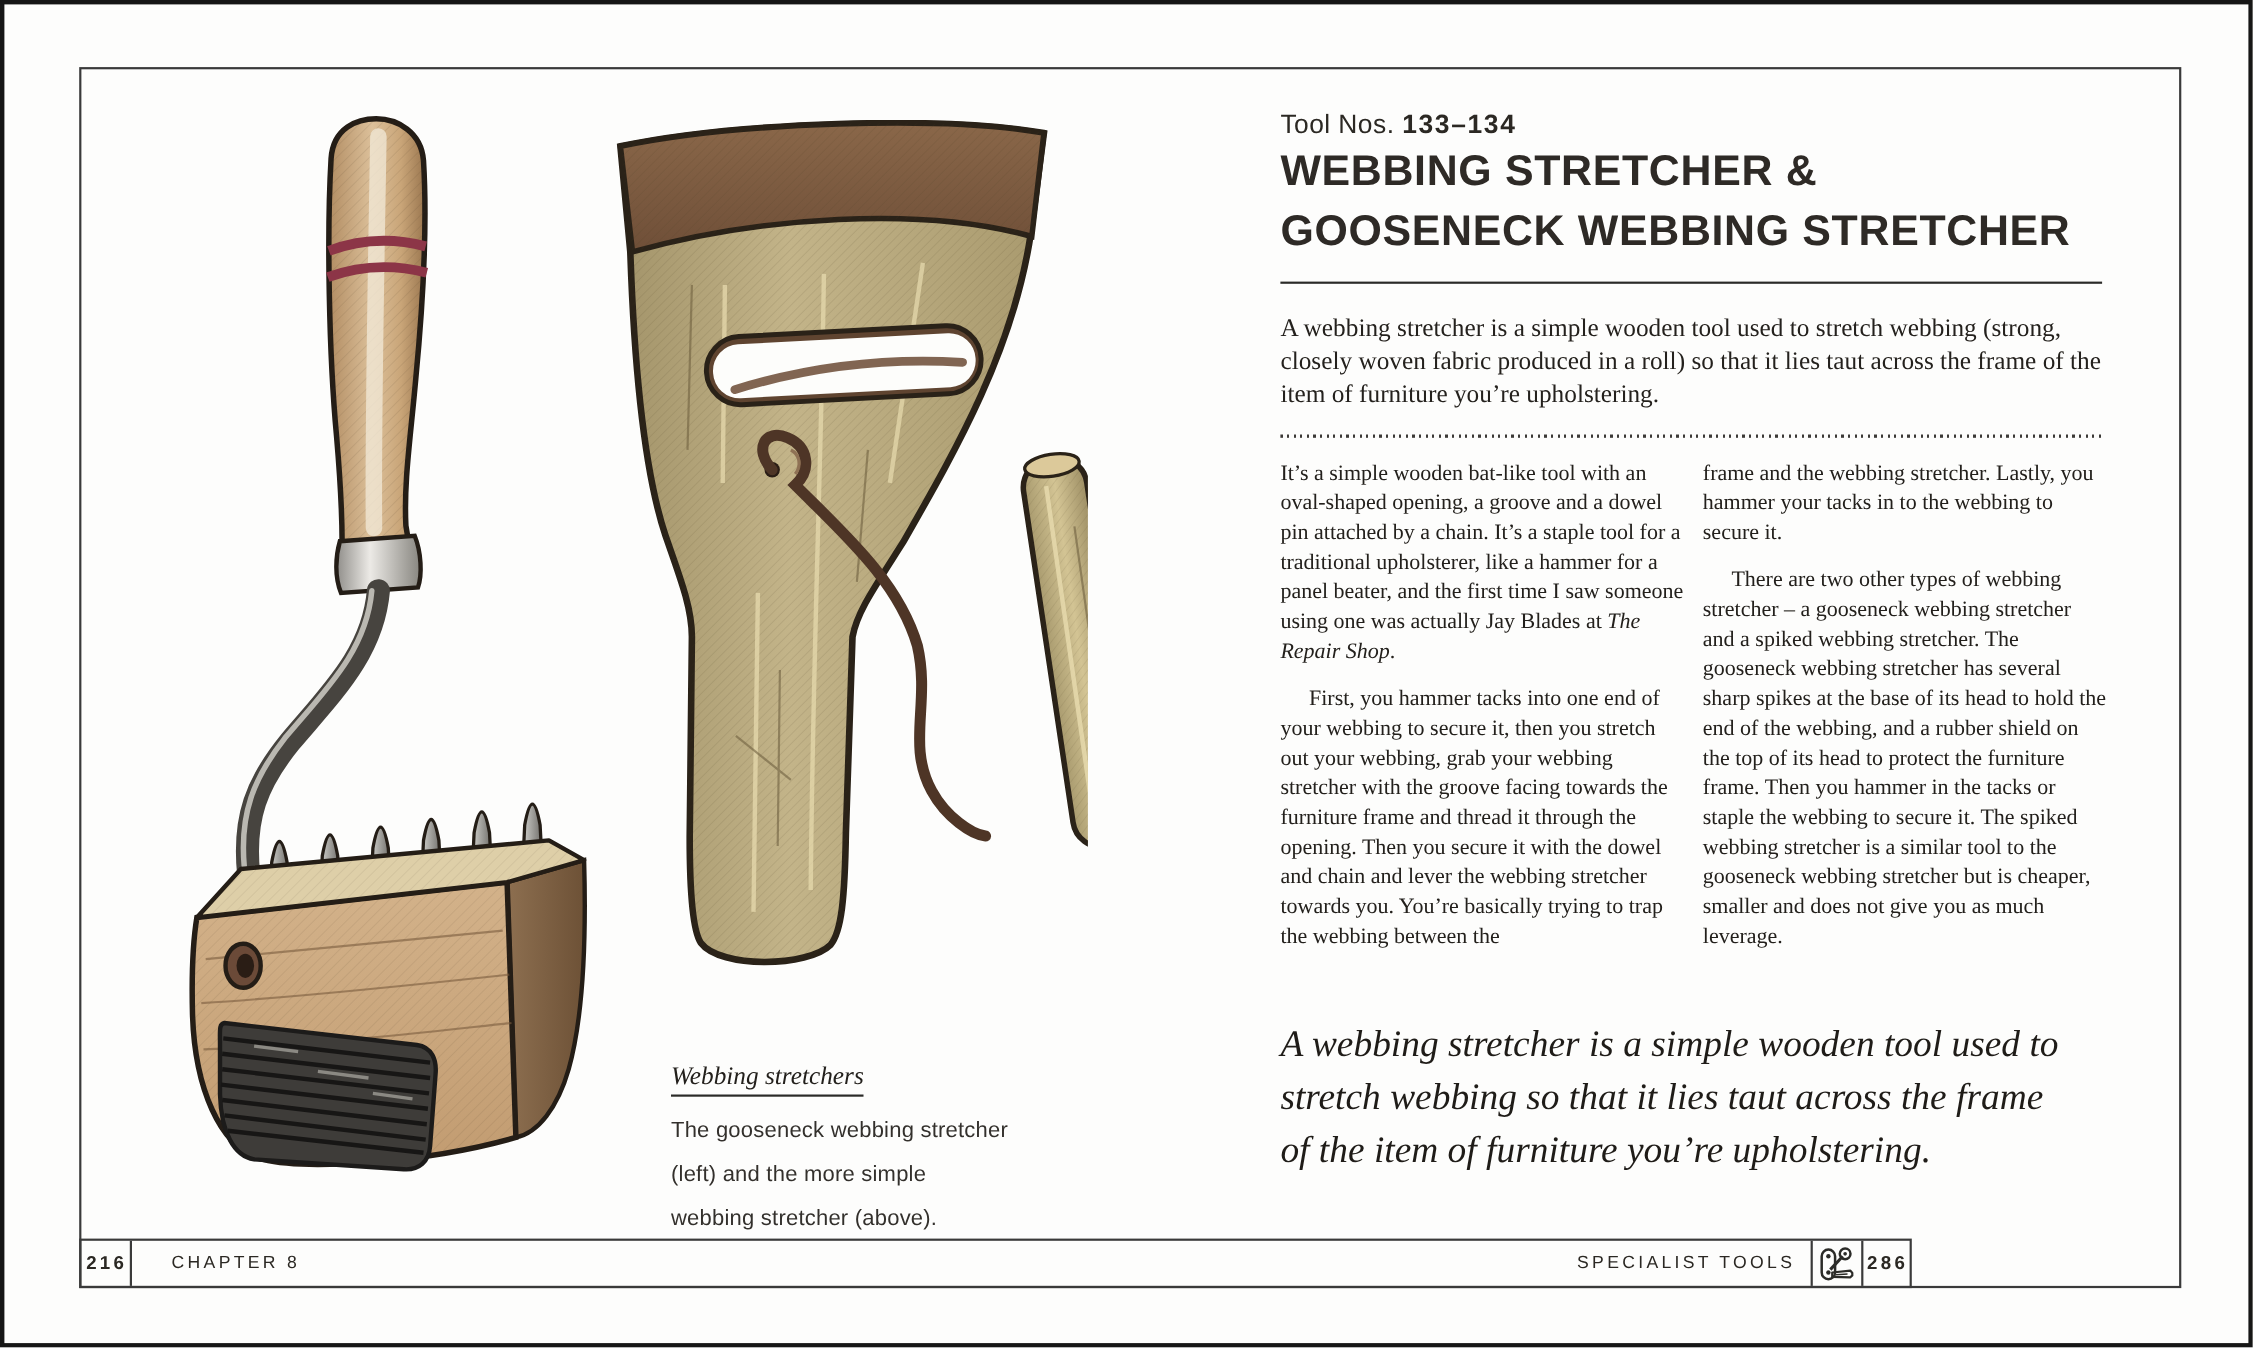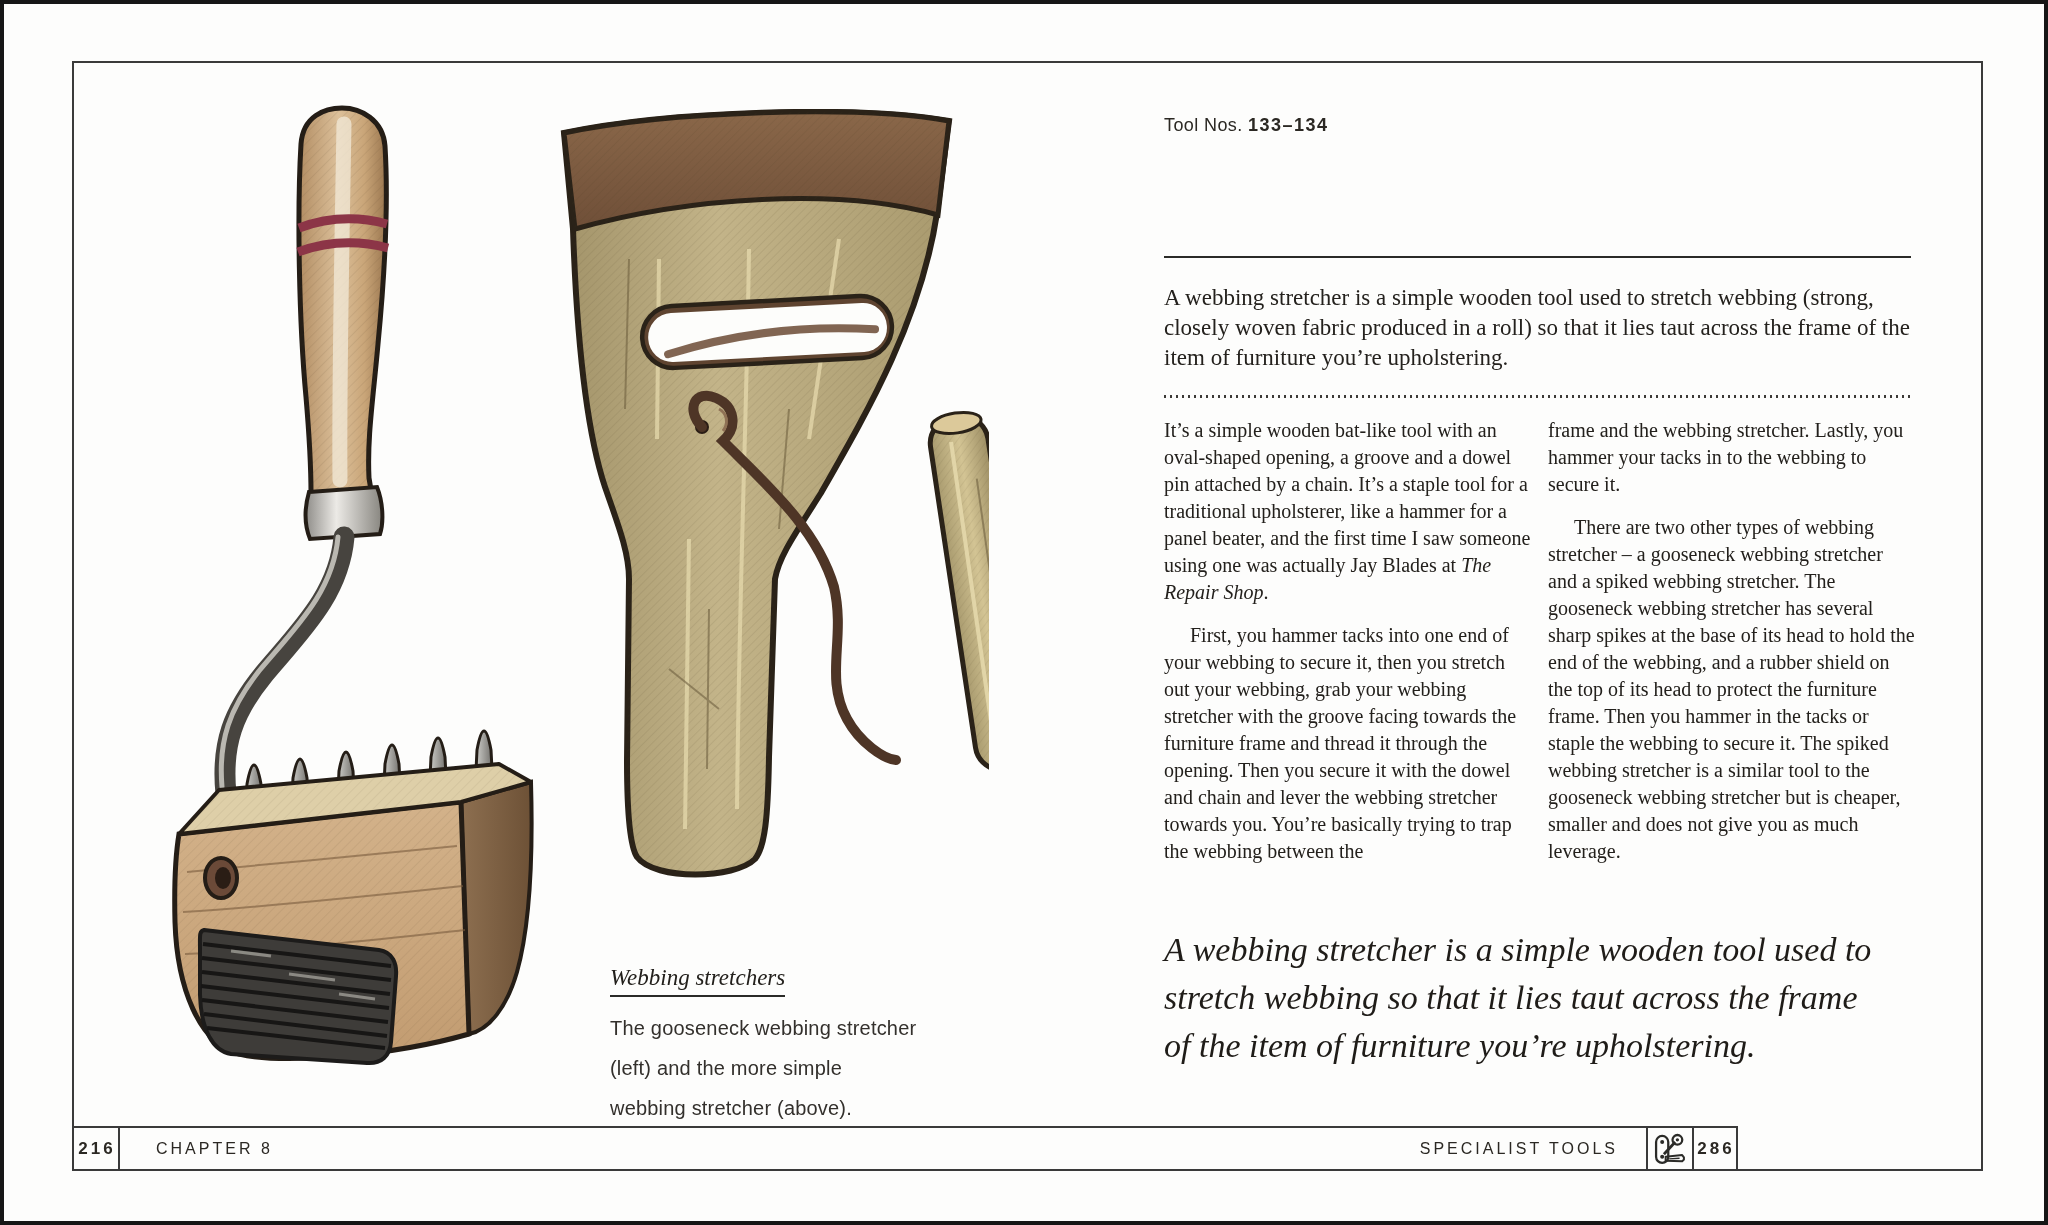--- a/index.html
+++ b/index.html
@@ -18,26 +18,26 @@
   #footer{
     left:68px;top:1122px;width:1666px;height:45px;box-sizing:border-box;
     border:2px solid #3a3a3a;border-top:2px solid #3a3a3a;
     display:flex;align-items:stretch;
   }
   #footer .cell{display:flex;align-items:center;justify-content:center;box-sizing:border-box;}
   .pagenum{font-weight:700;font-size:17px;letter-spacing:3px;padding-left:2px;}
   #footer-left-num{width:46px;border-right:2px solid #3a3a3a;}
   #footer-chapter{display:flex;align-items:center;padding-left:36px;font-size:16px;letter-spacing:3px;}
   #footer-spacer{flex:1;}
-  #footer-section{display:flex;align-items:center;padding-right:28px;font-size:16px;letter-spacing:3px;}
+  #footer-section{display:flex;align-items:center;padding-right:14px;font-size:16px;letter-spacing:3px;}
   #footer-icon-cell{width:46px;border-left:2px solid #3a3a3a;}
   #footer-right-num{width:44px;border-left:2px solid #3a3a3a;}
 
   
-  #tool-nos{left:1160px;top:96px;font-size:18px;letter-spacing:0.4px;margin-top:15px;}
+  #tool-nos{left:1160px;top:96px;font-size:24px;letter-spacing:0.4px;}
   #tool-nos b{font-weight:700;letter-spacing:1.5px;}
   #title{left:1160px;top:124px;width:800px;font-size:39px;font-weight:700;
          line-height:55px;letter-spacing:0.6px;color:#2e2a26;white-space:nowrap;}
   #title-rule{left:1160px;top:252px;width:747px;border-top:2px solid #2b2b28;}
   #intro{left:1160px;top:279px;width:768px;font-family:"Liberation Serif", serif;
          font-size:23px;line-height:30px;color:#24211d;}
   #dotted-divider{left:1160px;top:391px;width:748px;height:3px;
     background:repeating-linear-gradient(90deg,#3c3a37 0 2px,transparent 2px 6px);}
   #columns{left:1160px;top:413px;width:752px;display:flex;gap:16px;
            font-family:"Liberation Serif", serif;font-size:20px;line-height:27px;color:#23201c;justify-content:space-between;}
@@ -213,20 +213,24 @@
   <div class="abs" id="caption">
     <div id="caption-title">Webbing stretchers</div>
     <div id="caption-body">The gooseneck webbing stretcher (left) and the more simple webbing stretcher (above).</div>
   </div>
 
   <div class="abs" id="tool-nos">
     <span>Tool Nos.</span>
     <b>133–134</b>
   </div>
 
+  <div class="abs" id="title">
+    <div>WEBBING STRETCHER &amp;</div>
+    <div>GOOSENECK WEBBING STRETCHER</div>
+  </div>
 
   <div class="abs" id="title-rule"></div>
 
   <div class="abs" id="intro">A webbing stretcher is a simple wooden tool used to stretch webbing (strong, closely woven fabric produced in a roll) so that it lies taut across the frame of the item of furniture you’re upholstering.</div>
 
   <div class="abs" id="dotted-divider"></div>
 
   <div class="abs" id="columns">
     <div class="col">
       <p><span>It’s a simple wooden bat-like tool with an oval-shaped opening, a groove and a dowel pin attached by a chain. It’s a staple tool for a traditional upholsterer, like a hammer for a panel beater, and the first time I saw someone using one was actually Jay Blades at </span><i>The Repair Shop</i><span>.</span></p>

